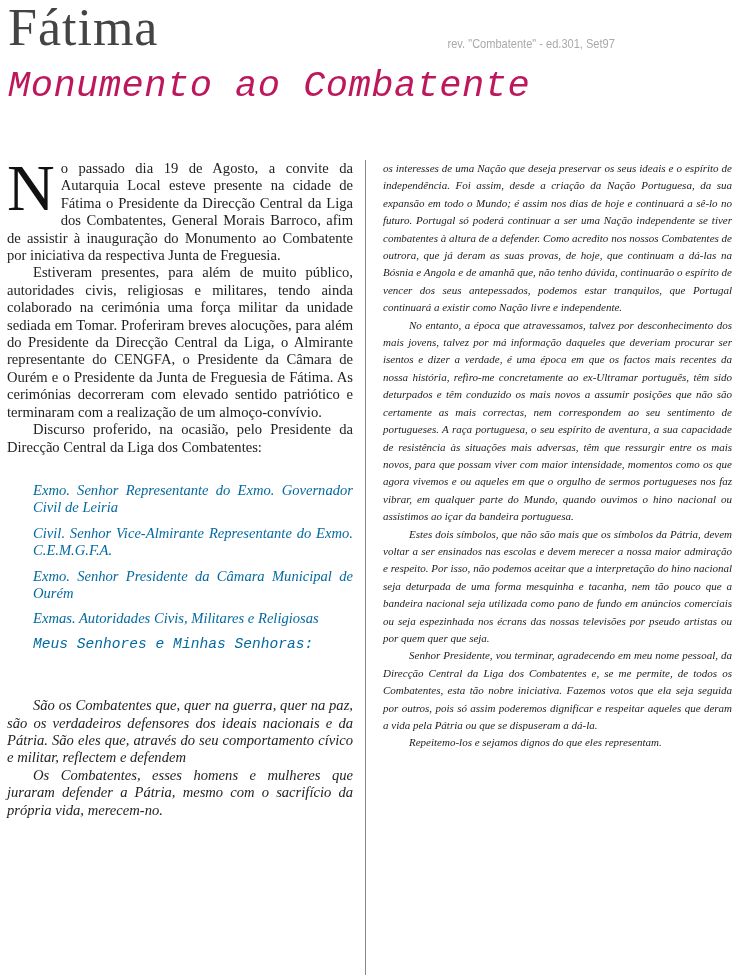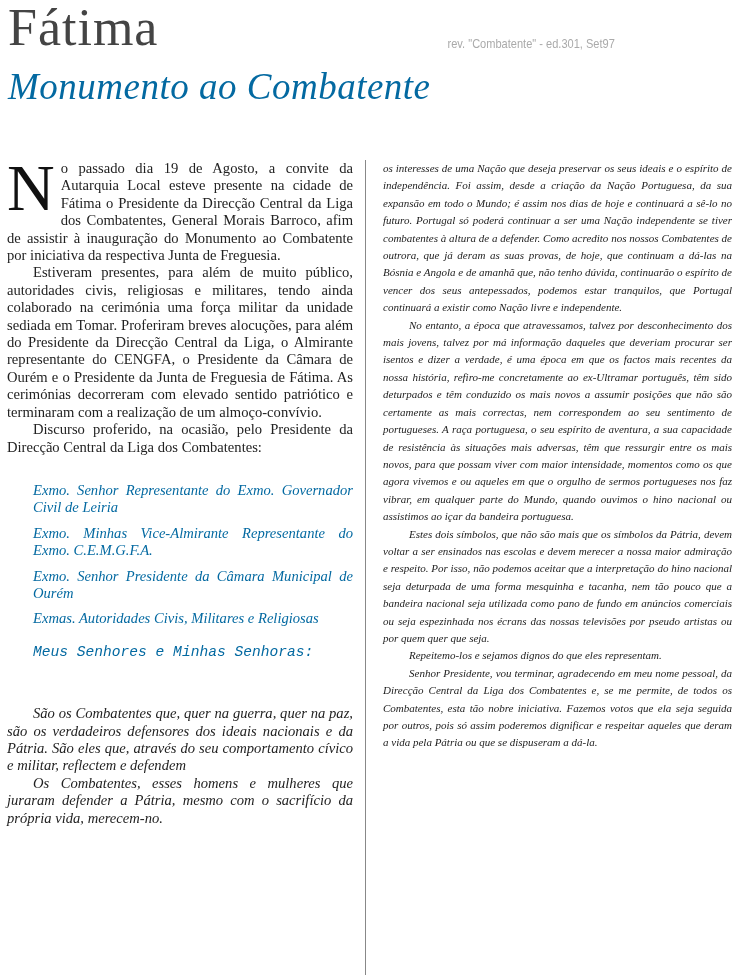--- a/index.html
+++ b/index.html
@@ -9,22 +9,22 @@
       color: #222;
     }
     .header { position: absolute; left: 0; top: 0; width: 621px; height: 140px; }
     .title {
       position: absolute; left: 8px; top: 2px;
       font-family: "Liberation Serif", serif;
       font-size: 52px; color: #444; letter-spacing: 1px; line-height: 1;
     }
     .subtitle {
       position: absolute; left: 8px; top: 68px;
-      font-family: Liberation Serif, serif;
-      font-style: italic; font-size: 37px; color: #0369a1; line-height: 1; letter-spacing: 0.5px;
+      font-family: Liberation Mono, monospace;
+      font-style: italic; font-size: 37px; color: #be185d; line-height: 1; letter-spacing: 0.5px;
     }
     .source {
       position: absolute; right: 6px; top: 36px;
       font-family: "Liberation Sans", sans-serif;
       font-size: 13px; color: #aaa; transform: scaleX(0.85); transform-origin: right center;
     }
     .col {
       position: absolute; top: 160px;
       font-size: 12.6px; line-height: 17.3px; text-align: justify;
     }
@@ -53,33 +53,33 @@
   <div class="source">rev. "Combatente" - ed.301, Set97</div>
 </div>
 
 <div class="col col-left">
   <p class="noindent"><span class="dropcap">N</span><span>o passado dia 19 de Agosto, a convite da Autarquia Local esteve presente na cidade de Fátima o Presidente da Direcção Central da Liga dos Combatentes, General Morais Barroco, afim de assistir à inauguração do Monumento ao Combatente por iniciativa da respectiva Junta de Freguesia.</span></p>
   <p>Estiveram presentes, para além de muito público, autoridades civis, religiosas e militares, tendo ainda colaborado na cerimónia uma força militar da unidade sediada em Tomar. Proferiram breves alocuções, para além do Presidente da Direcção Central da Liga, o Almirante representante do CENGFA, o Presidente da Câmara de Ourém e o Presidente da Junta de Freguesia de Fátima. As cerimónias decorreram com elevado sentido patriótico e terminaram com a realização de um almoço-convívio.</p>
   <p>Discurso proferido, na ocasião, pelo Presidente da Direcção Central da Liga dos Combatentes:</p>
 
   <div class="salutes">
     <div class="salute" style="text-indent:0;padding-left:0;margin-left:26px;"><span>Exmo. Senhor Representante do Exmo. Governador Civil de Leiria</span></div>
-    <div class="salute" style="text-indent:0;padding-left:0;margin-left:26px;"><span>Exmo. Minhas Vice-Almirante Representante do Exmo. C.E.M.G.F.A.</span></div>
+    <div class="salute" style="text-indent:0;padding-left:0;margin-left:26px;"><span>Civil. Senhor Vice-Almirante Representante do Exmo. C.E.M.G.F.A.</span></div>
     <div class="salute" style="text-indent:0;padding-left:0;margin-left:26px;"><span>Exmo. Senhor Presidente da Câmara Municipal de Ourém</span></div>
-    <div class="salute" style="text-indent:0;padding-left:0;margin-left:26px;margin-bottom:16px;">Exmas. Autoridades Civis, Militares e Religiosas</div>
+    <div class="salute" style="text-indent:0;padding-left:0;margin-left:26px;margin-bottom:8px;">Exmas. Autoridades Civis, Militares e Religiosas</div>
     <div class="salute last" style="text-indent:0;padding-left:0;margin-left:26px;">Meus Senhores e Minhas Senhoras:</div>
   </div>
 
   <div class="speech">
     <p>São os Combatentes que, quer na guerra, quer na paz, são os verdadeiros defensores dos ideais nacionais e da Pátria. São eles que, através do seu comportamento cívico e militar, reflectem e defendem</p>
     <p>Os Combatentes, esses homens e mulheres que juraram defender a Pátria, mesmo com o sacrifício da própria vida, merecem-no.</p>
   </div>
 </div>
 
 <div class="divider"></div>
 
 <div class="col col-right">
   <p class="noindent">os interesses de uma Nação que deseja preservar os seus ideais e o espírito de independência. Foi assim, desde a criação da Nação Portuguesa, da sua expansão em todo o Mundo; é assim nos dias de hoje e continuará a sê-lo no futuro. Portugal só poderá continuar a ser uma Nação independente se tiver combatentes à altura de a defender. Como acredito nos nossos Combatentes de outrora, que já deram as suas provas, de hoje, que continuam a dá-las na Bósnia e Angola e de amanhã que, não tenho dúvida, continuarão o espírito de vencer dos seus antepessados, podemos estar tranquilos, que Portugal continuará a existir como Nação livre e independente.</p>
   <p>No entanto, a época que atravessamos, talvez por desconhecimento dos mais jovens, talvez por má informação daqueles que deveriam procurar ser isentos e dizer a verdade, é uma época em que os factos mais recentes da nossa história, refiro-me concretamente ao ex-Ultramar português, têm sido deturpados e têm conduzido os mais novos a assumir posições que não são certamente as mais correctas, nem correspondem ao seu sentimento de portugueses. A raça portuguesa, o seu espírito de aventura, a sua capacidade de resistência às situações mais adversas, têm que ressurgir entre os mais novos, para que possam viver com maior intensidade, momentos como os que agora vivemos e ou aqueles em que o orgulho de sermos portugueses nos faz vibrar, em qualquer parte do Mundo, quando ouvimos o hino nacional ou assistimos ao içar da bandeira portuguesa.</p>
   <p>Estes dois símbolos, que não são mais que os símbolos da Pátria, devem voltar a ser ensinados nas escolas e devem merecer a nossa maior admiração e respeito. Por isso, não podemos aceitar que a interpretação do hino nacional seja deturpada de uma forma mesquinha e tacanha, nem tão pouco que a bandeira nacional seja utilizada como pano de fundo em anúncios comerciais ou seja espezinhada nos écrans das nossas televisões por pseudo artistas ou por quem quer que seja.</p>
+  <p>Senhor Presidente, vou terminar, agradecendo em meu nome pessoal, da Direcção Central da Liga dos Combatentes e, se me permite, de todos os Combatentes, esta tão nobre iniciativa. Fazemos votos que ela seja seguida por outros, pois só assim poderemos dignificar e respeitar aqueles que deram a vida pela Pátria ou que se dispuseram a dá-la.</p>
   <p>Repeitemo-los e sejamos dignos do que eles representam.</p>
-  <p>Senhor Presidente, vou terminar, agradecendo em meu nome pessoal, da Direcção Central da Liga dos Combatentes e, se me permite, de todos os Combatentes, esta tão nobre iniciativa. Fazemos votos que ela seja seguida por outros, pois só assim poderemos dignificar e respeitar aqueles que deram a vida pela Pátria ou que se dispuseram a dá-la.</p>
 </div>
 
 </body></html>

